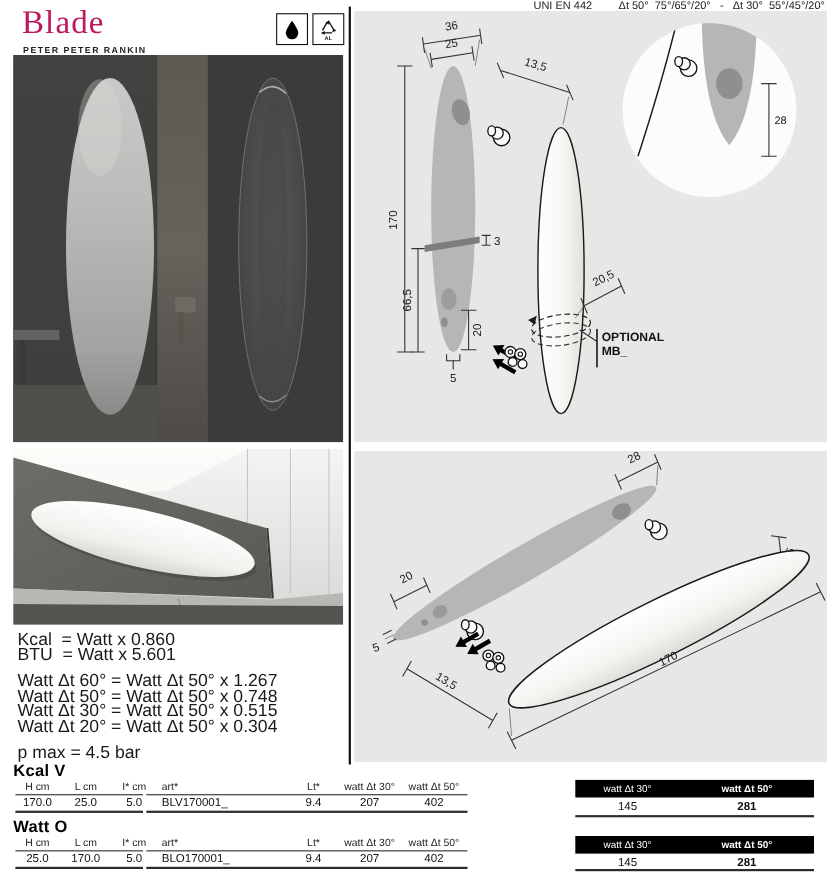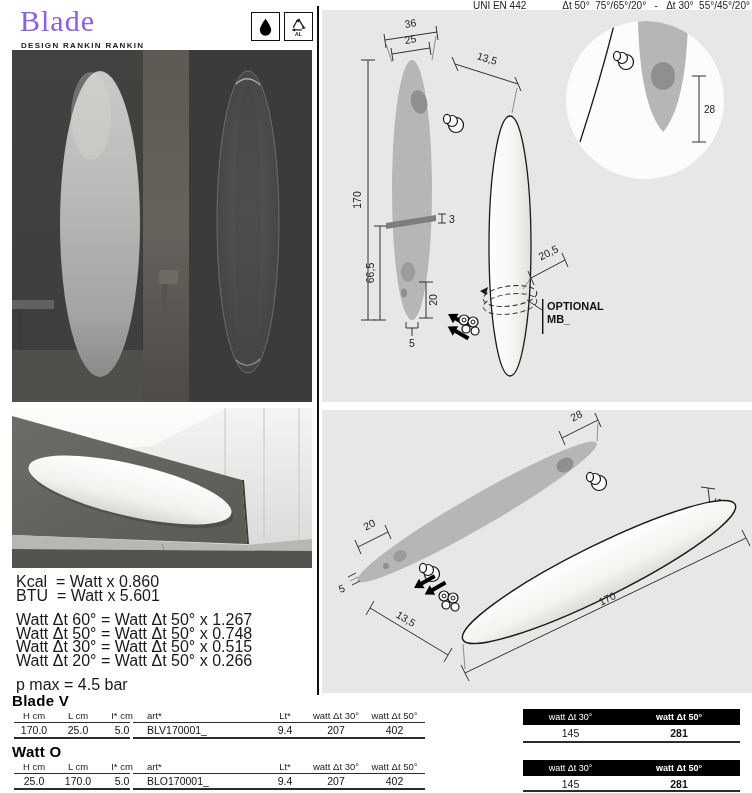--- a/index.html
+++ b/index.html
@@ -2,23 +2,23 @@
 <html><head>
 <meta charset="utf-8">
 <style>
   html,body{margin:0;padding:0}
   body{
     width:752px;height:793px;position:relative;background:#fff;
     font-family:"Liberation Sans",sans-serif;color:#111;overflow:hidden;
   }
   .abs{position:absolute}
   .pre{white-space:pre}
-  .title{font-family:"Liberation Serif",serif;font-size:30px;letter-spacing:1px;color:#8b5cf6}
+  .title{font-family:"Liberation Serif",serif;font-size:30px;letter-spacing:1px;color:#be185d}
   .designer{font-size:8px;font-weight:bold;letter-spacing:1.3px;color:#222}
-  .spec{font-size:10px;color:#222;display:flex;gap:36px;justify-content:flex-end;width:430px}
+  .spec{font-size:10px;color:#222;display:flex;gap:24px;justify-content:flex-end;width:430px}
   .iconbox{width:27px;height:27px;border:1.6px solid #111;background:#fff;display:flex;align-items:center;justify-content:center}
   .divider{width:2px;background:#111}
   .formula{font-size:16px;line-height:13.5px;color:#1a1a1a}
   .gap{height:11px}
   
   .ttitle{font-size:15px;font-weight:bold;letter-spacing:.3px;color:#000}
   .trow{display:flex;width:413px;font-size:9.5px;color:#222;align-items:flex-start}
   .tvals{font-size:10.5px;color:#111}
   .c-h{width:44px;text-align:center}
   .c-l{width:44px;text-align:center}
@@ -75,21 +75,21 @@
     </g>
   </defs>
 </svg>
 
 <div class="abs spec pre" style="left:320px;top:0px">
   <span>UNI EN 442</span>
   <span>Δt 50°  75°/65°/20°   -   Δt 30°  55°/45°/20°</span>
 </div>
 
 <div class="abs title" style="left:20px;top:4px">Blade</div>
-<div class="abs designer" style="left:21px;top:41px">DESIGN RANKIN RANKIN</div>
+<div class="abs designer" style="left:21px;top:41px">PETER PETER RANKIN</div>
 
 <div class="abs iconbox" style="left:251px;top:12px">
   <svg width="23" height="23" viewBox="0 0 27 27">
     <path d="M13.5 4.5 C13.5 4.5 6.8 13.5 6.8 17.6 a6.7 6.7 0 0 0 13.4 0 C20.2 13.5 13.5 4.5 13.5 4.5 Z" fill="#000"></path>
   </svg>
 </div>
 <div class="abs iconbox" style="left:284px;top:12px">
   <svg width="23" height="23" viewBox="0 0 27 27">
     <g stroke="#111" stroke-width="1.4" fill="none">
       <path d="M13.5 4.5 L19.5 14.5"></path>
@@ -178,21 +178,21 @@
   <line x1="150" y1="136" x2="152" y2="142" stroke="#8a8884" stroke-width="1"></line>
 </svg>
 
 <div class="abs" style="left:16px;top:575px">
   <div class="formula pre">Kcal  = Watt x 0.860</div>
   <div class="formula pre">BTU  = Watt x 5.601</div>
   <div class="gap"></div>
   <div class="formula pre">Watt Δt 60° = Watt Δt 50° x 1.267</div>
   <div class="formula pre">Watt Δt 50° = Watt Δt 50° x 0.748</div>
   <div class="formula pre">Watt Δt 30° = Watt Δt 50° x 0.515</div>
-  <div class="formula pre">Watt Δt 20° = Watt Δt 50° x 0.266</div>
+  <div class="formula pre">Watt Δt 20° = Watt Δt 50° x 0.304</div>
   <div class="gap"></div>
   <div class="formula pre">p max = 4.5 bar</div>
 </div>
 
 <svg class="abs" style="left:322px;top:10px" width="430" height="392" viewBox="0 0 430 392">
   <rect width="430" height="392" fill="#e7e7e5"></rect>
 
   <ellipse cx="90" cy="180" rx="20" ry="130" fill="#b6b6b4"></ellipse>
   <ellipse cx="97" cy="92" rx="8" ry="12" transform="rotate(-15 97 92)" fill="#8f8f8d"></ellipse>
   <ellipse cx="86" cy="262" rx="7" ry="10" fill="#9c9c9a"></ellipse>
@@ -352,21 +352,21 @@
       <line x1="30" y1="175" x2="38" y2="171"></line>
     <line x1="28" y1="171" x2="36" y2="167" class="thin"></line>
   </g>
   <text class="dim" text-anchor="middle" transform="translate(21,182) rotate(-20)">5</text>
 
   <use href="#knob" transform="translate(107,161)"></use>
   <use href="#arr2" transform="translate(92,178) rotate(-30)"></use>
   <use href="#bolts" transform="translate(122,186)"></use>
 </svg>
 
-<div class="abs ttitle" style="left:12px;top:692px">Blade V</div>
+<div class="abs ttitle" style="left:12px;top:692px">Kcal V</div>
 <div class="abs trow" style="left:12px;top:710px">
   <div class="c-h">H cm</div>
   <div class="c-l">L cm</div>
   <div class="c-i">I* cm</div>
   <div class="c-art b">art*</div>
   <div class="c-lt">Lt*</div>
   <div class="c-w30">watt Δt 30°</div>
   <div class="c-w50 b">watt Δt 50°</div>
 </div>
 <div class="ln" style="left:14px;top:722px;width:116px;height:1px"></div>

